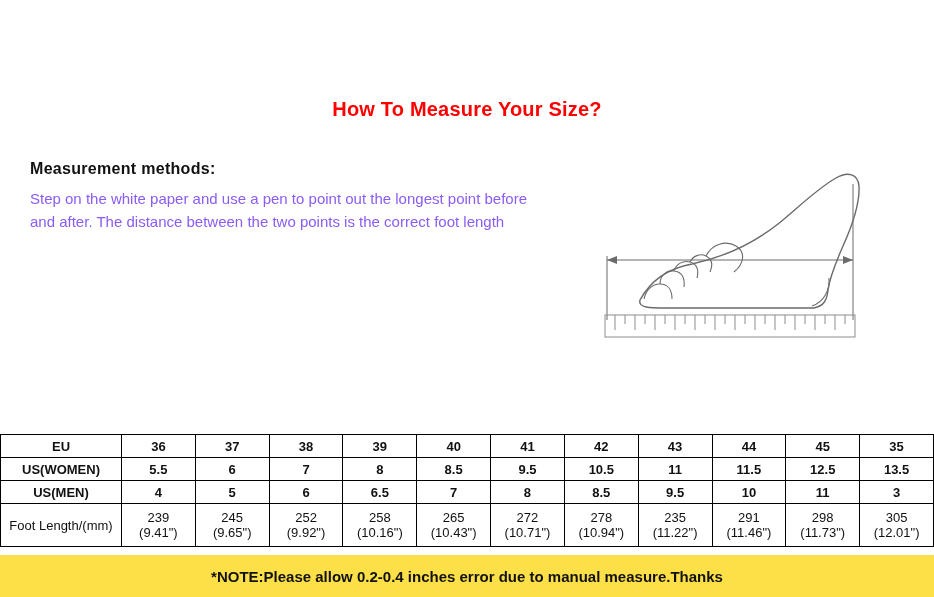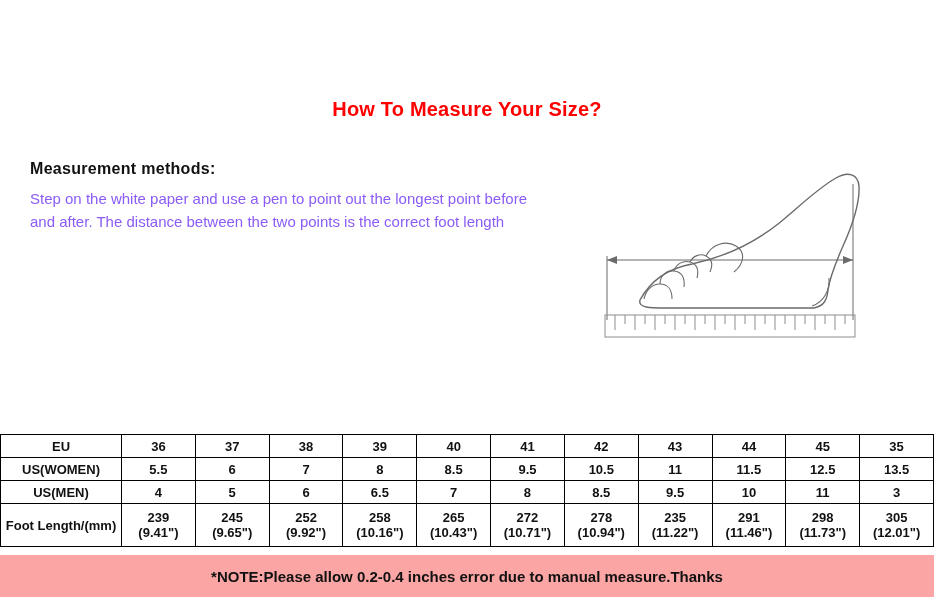--- a/index.html
+++ b/index.html
@@ -85,33 +85,33 @@
     height: 22px;
     padding: 0;
     line-height: 15px;
   }
   .size-table td.rowlabel {
     width: 120px;
     font-size: 13px;
   }
   .size-table tr.footrow td {
     height: 42px;
-    font-weight: bold;
+    font-weight: normal;
   }
   .fl-top { display: block; }
   .fl-bot { display: block; }
 
   
   .note-bar {
     position: absolute;
     left: 0;
     bottom: 0;
     width: 934px;
     height: 42px;
-    background: #fca5a5;
+    background: #fde047;
     display: flex;
     align-items: center;
     justify-content: center;
   }
   .note-text {
     font-size: 15px;
     font-weight: bold;
     color: #111111;
   }
 </style>

